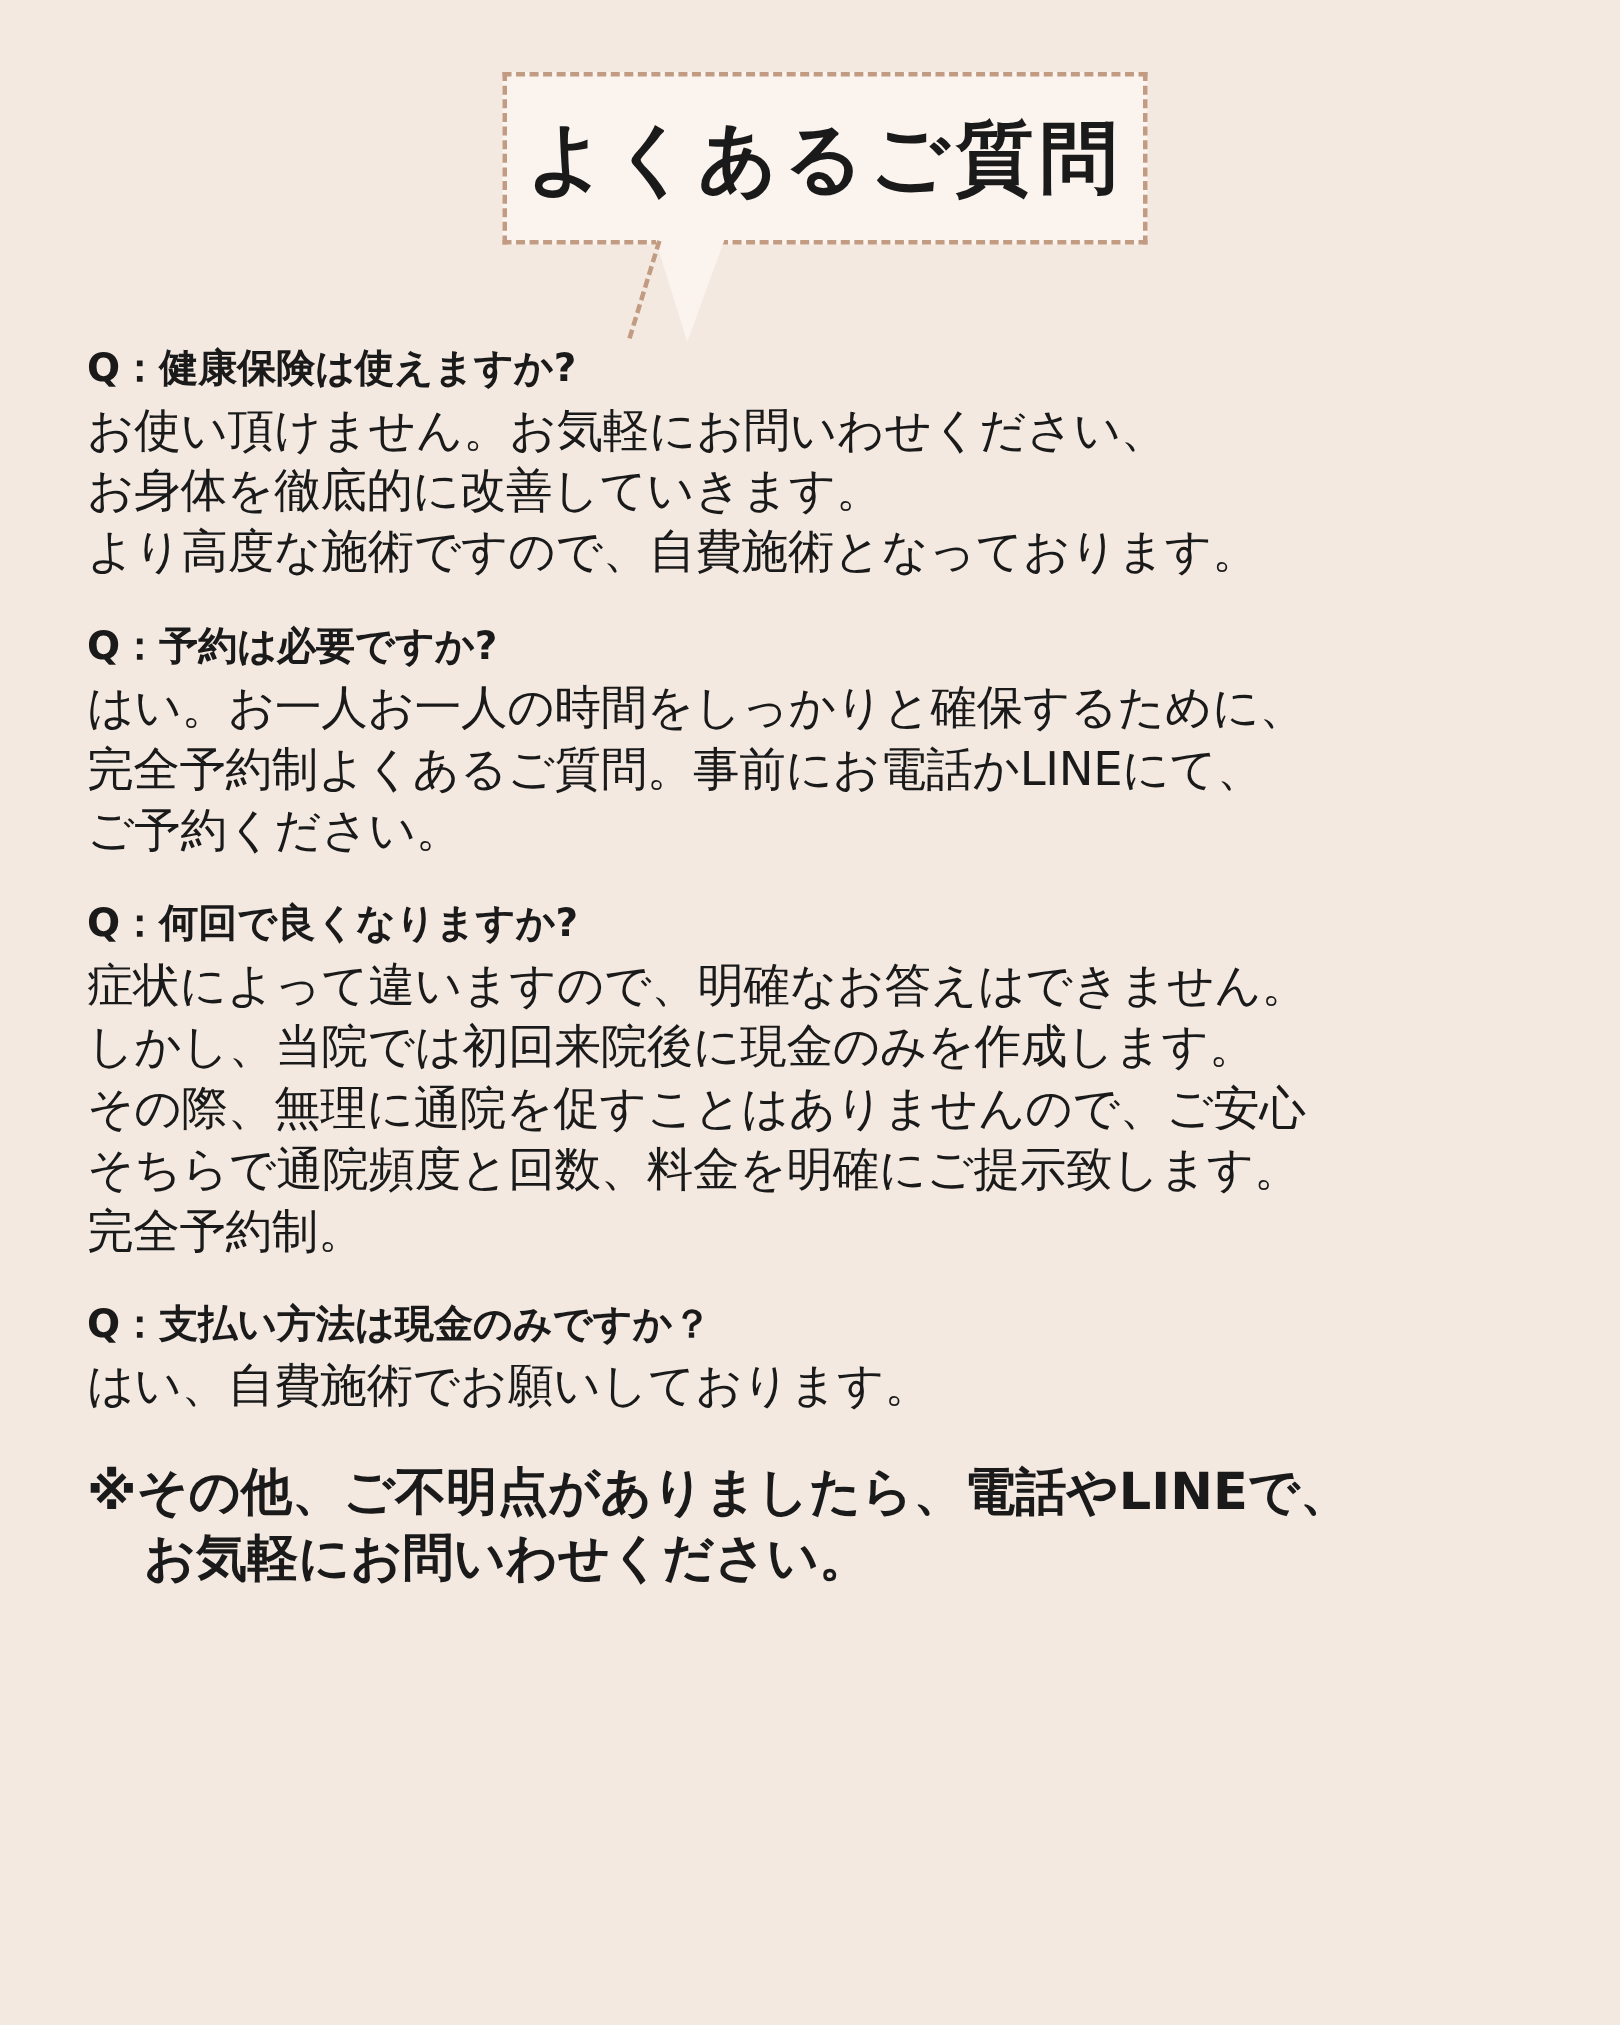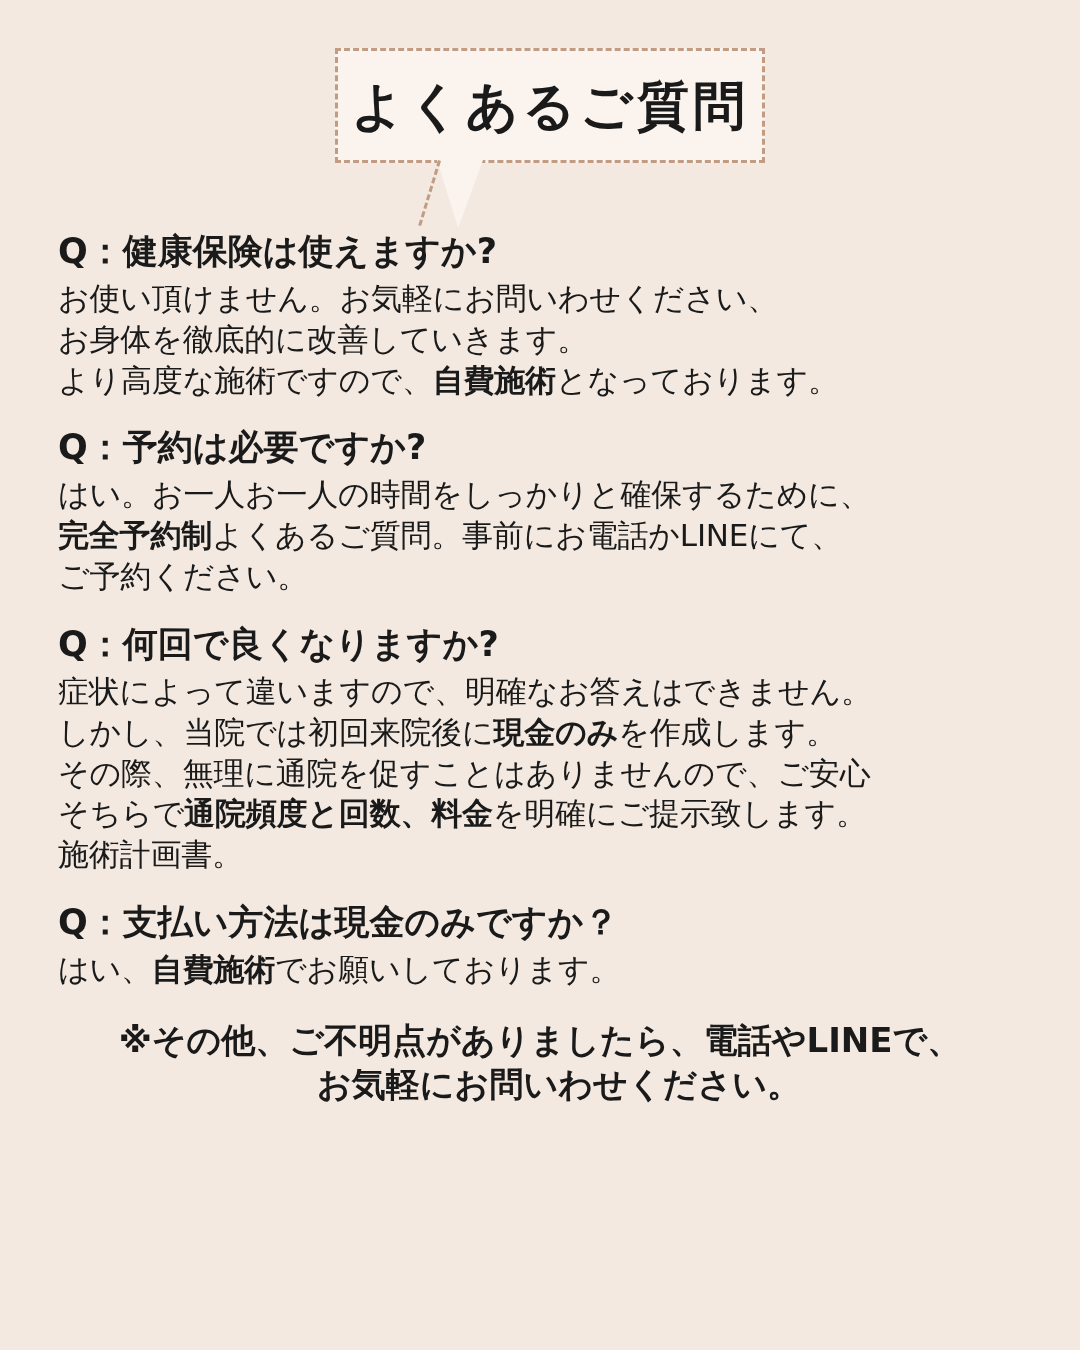--- a/index.html
+++ b/index.html
@@ -67,41 +67,40 @@
   
   .faq {
     position: relative;
     padding: 0 58px;
     box-sizing: border-box;
   }
   .qa {
     margin-bottom: 26px;
   }
   .q {
-    font-size: 35px;
+    font-size: 26px;
     font-weight: bold;
     line-height: 1.25;
     margin-bottom: 4px;
     letter-spacing: 0px;
   }
   .a {
     font-size: 31px;
     line-height: 1.32;
     letter-spacing: -0.2px;
     font-weight: 400;
   }
   .a b {
-    font-weight: bold;
+    font-weight: normal;
   }
   .note {
     font-size: 34px;
     font-weight: bold;
     line-height: 1.3;
     margin-top: 28px;
-    text-align: center;
   }
   .note .indent {
     display: block;
     padding-left: 38px;
   }
 </style>
 </head>
 <body>
 
 <div class="title-wrap">
@@ -130,21 +129,21 @@
         <div><span>ご予約ください。</span></div>
       </div>
     </div>
     <div class="qa">
       <div class="q">Q：何回で良くなりますか?</div>
       <div class="a">
         <div><span>症状によって違いますので、明確なお答えはできません。</span></div>
         <div><span>しかし、当院では初回来院後に</span><b>現金のみ</b><span>を作成します。</span></div>
         <div><span>その際、無理に通院を促すことはありませんので、ご安心</span></div>
         <div><span>そちらで</span><b>通院頻度と回数、料金</b><span>を明確にご提示致します。</span></div>
-        <div><span>施術計画書。</span></div>
+        <div><span>完全予約制。</span></div>
       </div>
     </div>
     <div class="qa">
       <div class="q">Q：支払い方法は現金のみですか？</div>
       <div class="a">
         <div><span>はい、</span><b>自費施術</b><span>でお願いしております。</span></div>
       </div>
     </div>
   </div>
 

